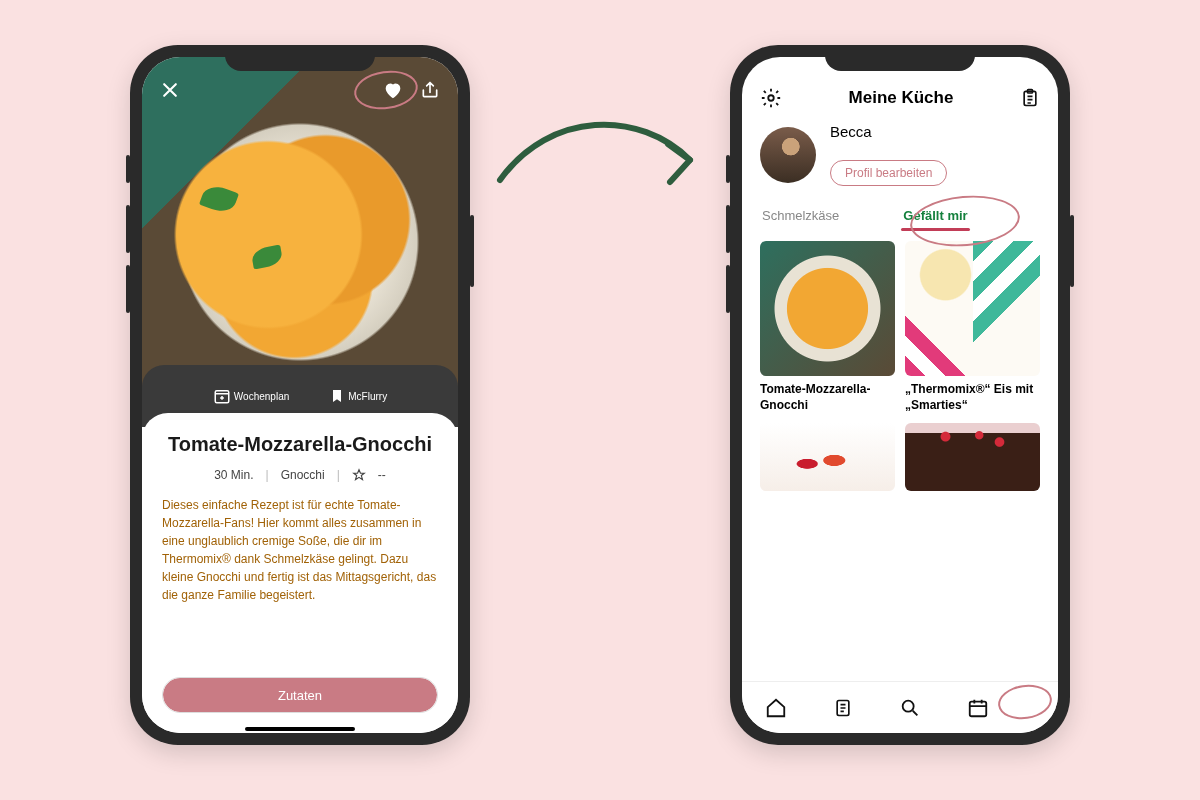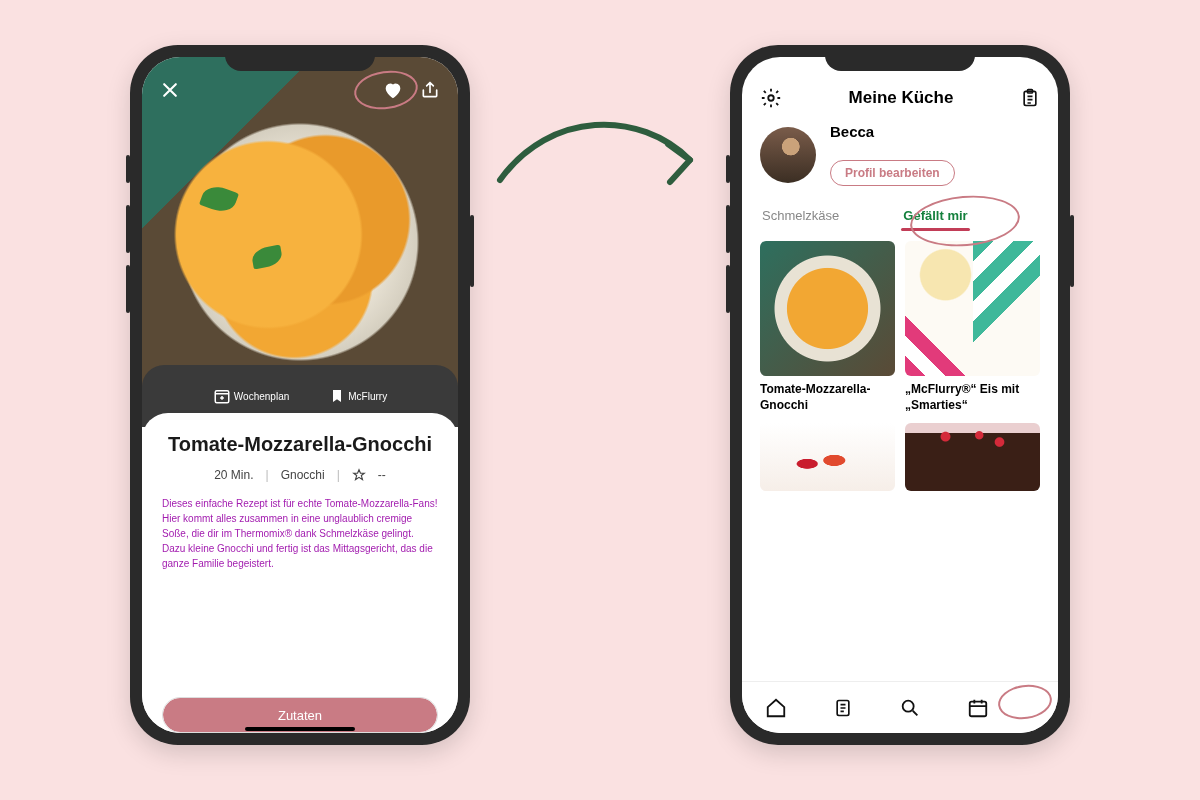--- a/index.html
+++ b/index.html
@@ -70,36 +70,36 @@
     display:flex;justify-content:center;align-items:center;gap:40px;color:#fff;font-size:10px
   }
   .dark-bar .item{display:flex;flex-direction:row;align-items:center;gap:3px}
   .sheet{
     position:absolute;left:0;right:0;top:356px;bottom:0;background:#fff;
     border-top-left-radius:26px;border-top-right-radius:26px;padding:20px 20px 0
   }
   .sheet h1{font-size:20px;font-weight:700;text-align:center;margin-bottom:12px;color:#1a1a1a}
   .meta{display:flex;justify-content:center;align-items:center;gap:12px;font-size:12px;color:#444;margin-bottom:14px}
   .meta .sep{color:#bbb}
-  .desc{font-size:10px;line-height:1.5;color:#a21caf}
+  .desc{font-size:12px;line-height:1.5;color:#a16207}
   .seg{
-    position:absolute;left:20px;right:20px;bottom:0;height:36px;
+    position:absolute;left:20px;right:20px;bottom:20px;height:36px;
     border:1px solid #ddd;border-radius:18px;display:flex;overflow:hidden;font-size:13px
   }
   .seg div{flex:1;display:flex;align-items:center;justify-content:center}
   .seg .active{background:#c97b84;color:#fff;border-radius:18px}
   .home-ind{position:absolute;bottom:2px;left:50%;transform:translateX(-50%);width:110px;height:4px;background:#000;border-radius:2px;z-index:5}
 
   
   .r-header{padding:30px 18px 8px;display:flex;align-items:center;justify-content:space-between}
   .r-header .title{font-weight:700;font-size:17px}
   .profile-row{display:flex;align-items:center;gap:14px;padding:6px 18px 14px}
   .avatar{width:56px;height:56px;border-radius:50%;background:radial-gradient(circle at 55% 35%,#caa27a 0 18%,transparent 19%),linear-gradient(#7a5c4a,#3b2e23);position:relative;overflow:hidden}
-  .name{font-weight:700;font-size:15px;margin-bottom:20px}
-  .edit-btn{display:inline-block;border:1.5px solid #c97b84;color:#c97b84;font-size:12px;font-weight:700;padding:5px 14px;border-radius:16px}
+  .name{font-weight:400;font-size:15px;margin-bottom:20px}
+  .edit-btn{display:inline-block;border:1.5px solid #c97b84;color:#c97b84;font-size:12px;font-weight:400;padding:5px 14px;border-radius:16px}
   .tabs{display:flex;padding:0 18px;font-size:13px;color:#888;gap:60px;margin-bottom:10px}
   .tabs .tab{padding:8px 2px;position:relative}
   .tabs .active{color:#15803d;font-weight:600}
   .tabs .active::after{content:"";position:absolute;left:0;right:0;bottom:0;height:3px;background:#c23d57;border-radius:2px}
   .tab-circle{position:absolute;border:2px solid #c97b84;border-radius:50%;width:110px;height:50px;transform:rotate(-5deg)}
   .grid{display:grid;grid-template-columns:1fr 1fr;gap:10px;padding:0 18px}
   .card .thumb{width:100%;aspect-ratio:1;border-radius:6px}
   .card .cap{font-size:12px;font-weight:600;margin-top:6px;line-height:1.3}
   .tg{background:radial-gradient(circle at 50% 50%,#f2a733 0 42%,#e8e2d4 43% 55%,transparent 56%),linear-gradient(135deg,#2e6f5e,#5a4a36)}
   .mf{background:
@@ -173,21 +173,21 @@
               </svg>
           </span>
           <span>McFlurry</span>
         </div>
       </div>
     </div>
 
     <div class="sheet">
       <h1>Tomate-Mozzarella-Gnocchi</h1>
       <div class="meta">
-        <span>20 Min.</span>
+        <span>30 Min.</span>
         <span class="sep">|</span>
         <span>Gnocchi</span>
         <span class="sep">|</span>
         <span>
           <svg width="14" height="14" viewBox="0 0 24 24" stroke="#444" stroke-width="2" fill="none">
               <path d="M12 3l2.5 6h6.5l-5 4 2 7-6-4-6 4 2-7-5-4h6.5z"></path>
             </svg>
         </span>
         <span>--</span>
       </div>
@@ -246,21 +246,21 @@
       <div class="tab-circle" style="left:168px;top:-4px"></div>
     </div>
 
     <div class="grid">
       <div class="card">
         <div class="thumb tg"></div>
         <div class="cap">Tomate-Mozzarella-Gnocchi</div>
       </div>
       <div class="card">
         <div class="thumb mf"></div>
-        <div class="cap">„McFlurry®“ Eis mit „Smarties“</div>
+        <div class="cap">„Thermomix®“ Eis mit „Smarties“</div>
       </div>
       <div class="card">
         <div class="thumb bt" style="aspect-ratio:2"></div>
       </div>
       <div class="card">
         <div class="thumb ck" style="aspect-ratio:2"></div>
       </div>
     </div>
 
     <div class="bottom-nav">

